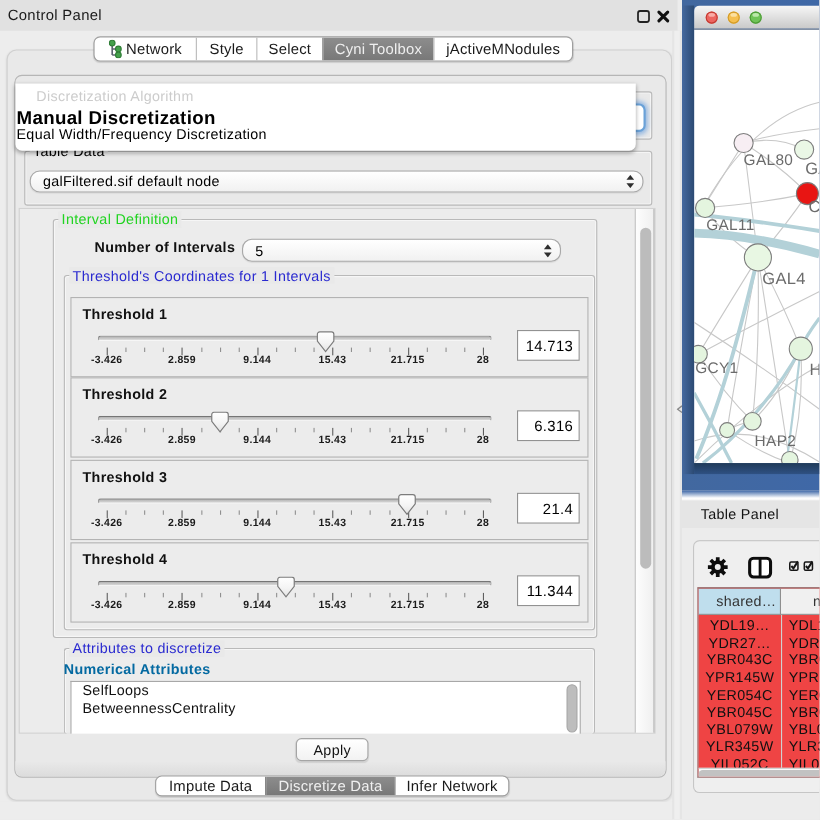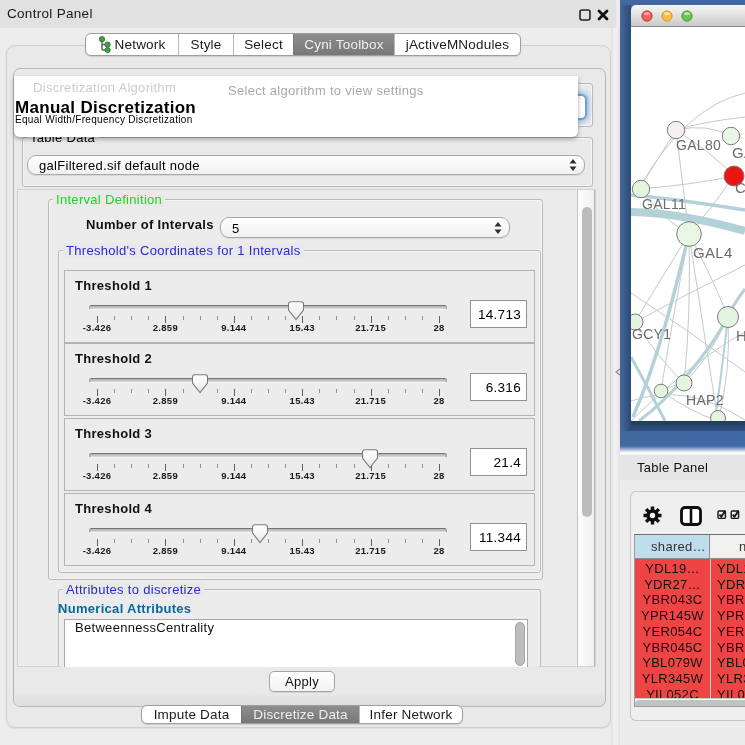--- a/index.html
+++ b/index.html
@@ -90,21 +90,21 @@
 #apply { left:269px; top:671px; width:66px; height:21px; background:linear-gradient(#ffffff,#f2f2f2);
   border:1px solid #a5a5a5; border-radius:5px; font-size:13px; color:#111;
   text-align:center; line-height:19px; box-shadow:0 1px 1px rgba(0,0,0,0.1); }
 
 
 #popup { left:14px; top:76px; width:564px; height:61px; background:#ffffff;
   border-radius:0 0 6px 6px; box-shadow:0 2px 4px rgba(0,0,0,0.35); z-index:50; }
 #popup .ghost { position:absolute; left:19px; top:4px; font-size:13px; color:#cccccc; }
 #popup .sel { position:absolute; left:214px; top:7px; font-size:13px; color:#a9a9a9; }
 #popup .it1 { position:absolute; left:1px; top:22px; font-size:17px; font-weight:bold; color:#000; }
-#popup .it2 { position:absolute; left:1px; top:38px; font-size:10px; color:#000; }
+#popup .it2 { position:absolute; left:1px; top:38px; font-size:13px; color:#000; }
 
 
 #focombo { left:430px; top:94px; width:157px; height:26px; background:#fff;
   border:2px solid #6ba2d8; border-radius:6px; box-shadow:0 0 4px 2px rgba(90,150,220,0.55); z-index:5; }
 
 
 #bluezone { left:620px; top:0; width:125px; height:446px;
   background:linear-gradient(90deg,#42689f,#3f68a7); }
 #netwin-title { left:631px; top:5px; width:114px; height:22px;
   background:linear-gradient(#f7f7f7,#c9c9c9); border-bottom:1px solid #8e8e8e;
@@ -396,35 +396,35 @@
     </svg>
     <div class="vbox">11.344</div>
   </div>
     </div>
 
   <div class="grp" style="left:58px; top:589px; width:483px; height:78px; border-bottom:none;">
     <span style="color:#2a2ad0;">Attributes to discretize</span>
     </div>
   <div class="abs" style="left:58px; top:601px; font-size:13px; font-weight:bold; color:#0369a1;">Numerical Attributes</div>
   <div class="abs" id="numlist">
+    <div>SelfLoops</div>
     <div>BetweennessCentrality</div>
     <div class="lsb"></div>
   </div>
 
   <div class="abs" id="apply">Apply</div>
 
   <div class="seg" style="left:141px; top:705px; height:19px;">
     <div style="width:99px;">Impute Data</div>
     <div class="sel" style="width:118px;">Discretize Data</div>
     <div style="width:103px;">Infer Network</div>
   </div>
 
   <div class="abs" id="popup">
     <span class="ghost">Discretization Algorithm</span>
-    <span class="sel">Select algorithm to view settings</span>
     <span class="it1">Manual Discretization</span>
     <span class="it2">Equal Width/Frequency Discretization</span>
   </div>
 
   <div class="abs" id="bluezone"></div>
   <div class="abs" id="canvas"></div>
   <div class="abs" id="canvas-lb"></div>
   <div class="abs" id="netwin-bot"></div>
   <div class="abs" id="netwin-title">
     <svg class="abs" style="left:10px;top:5px;" width="68" height="12" viewBox="0 0 68 12">

